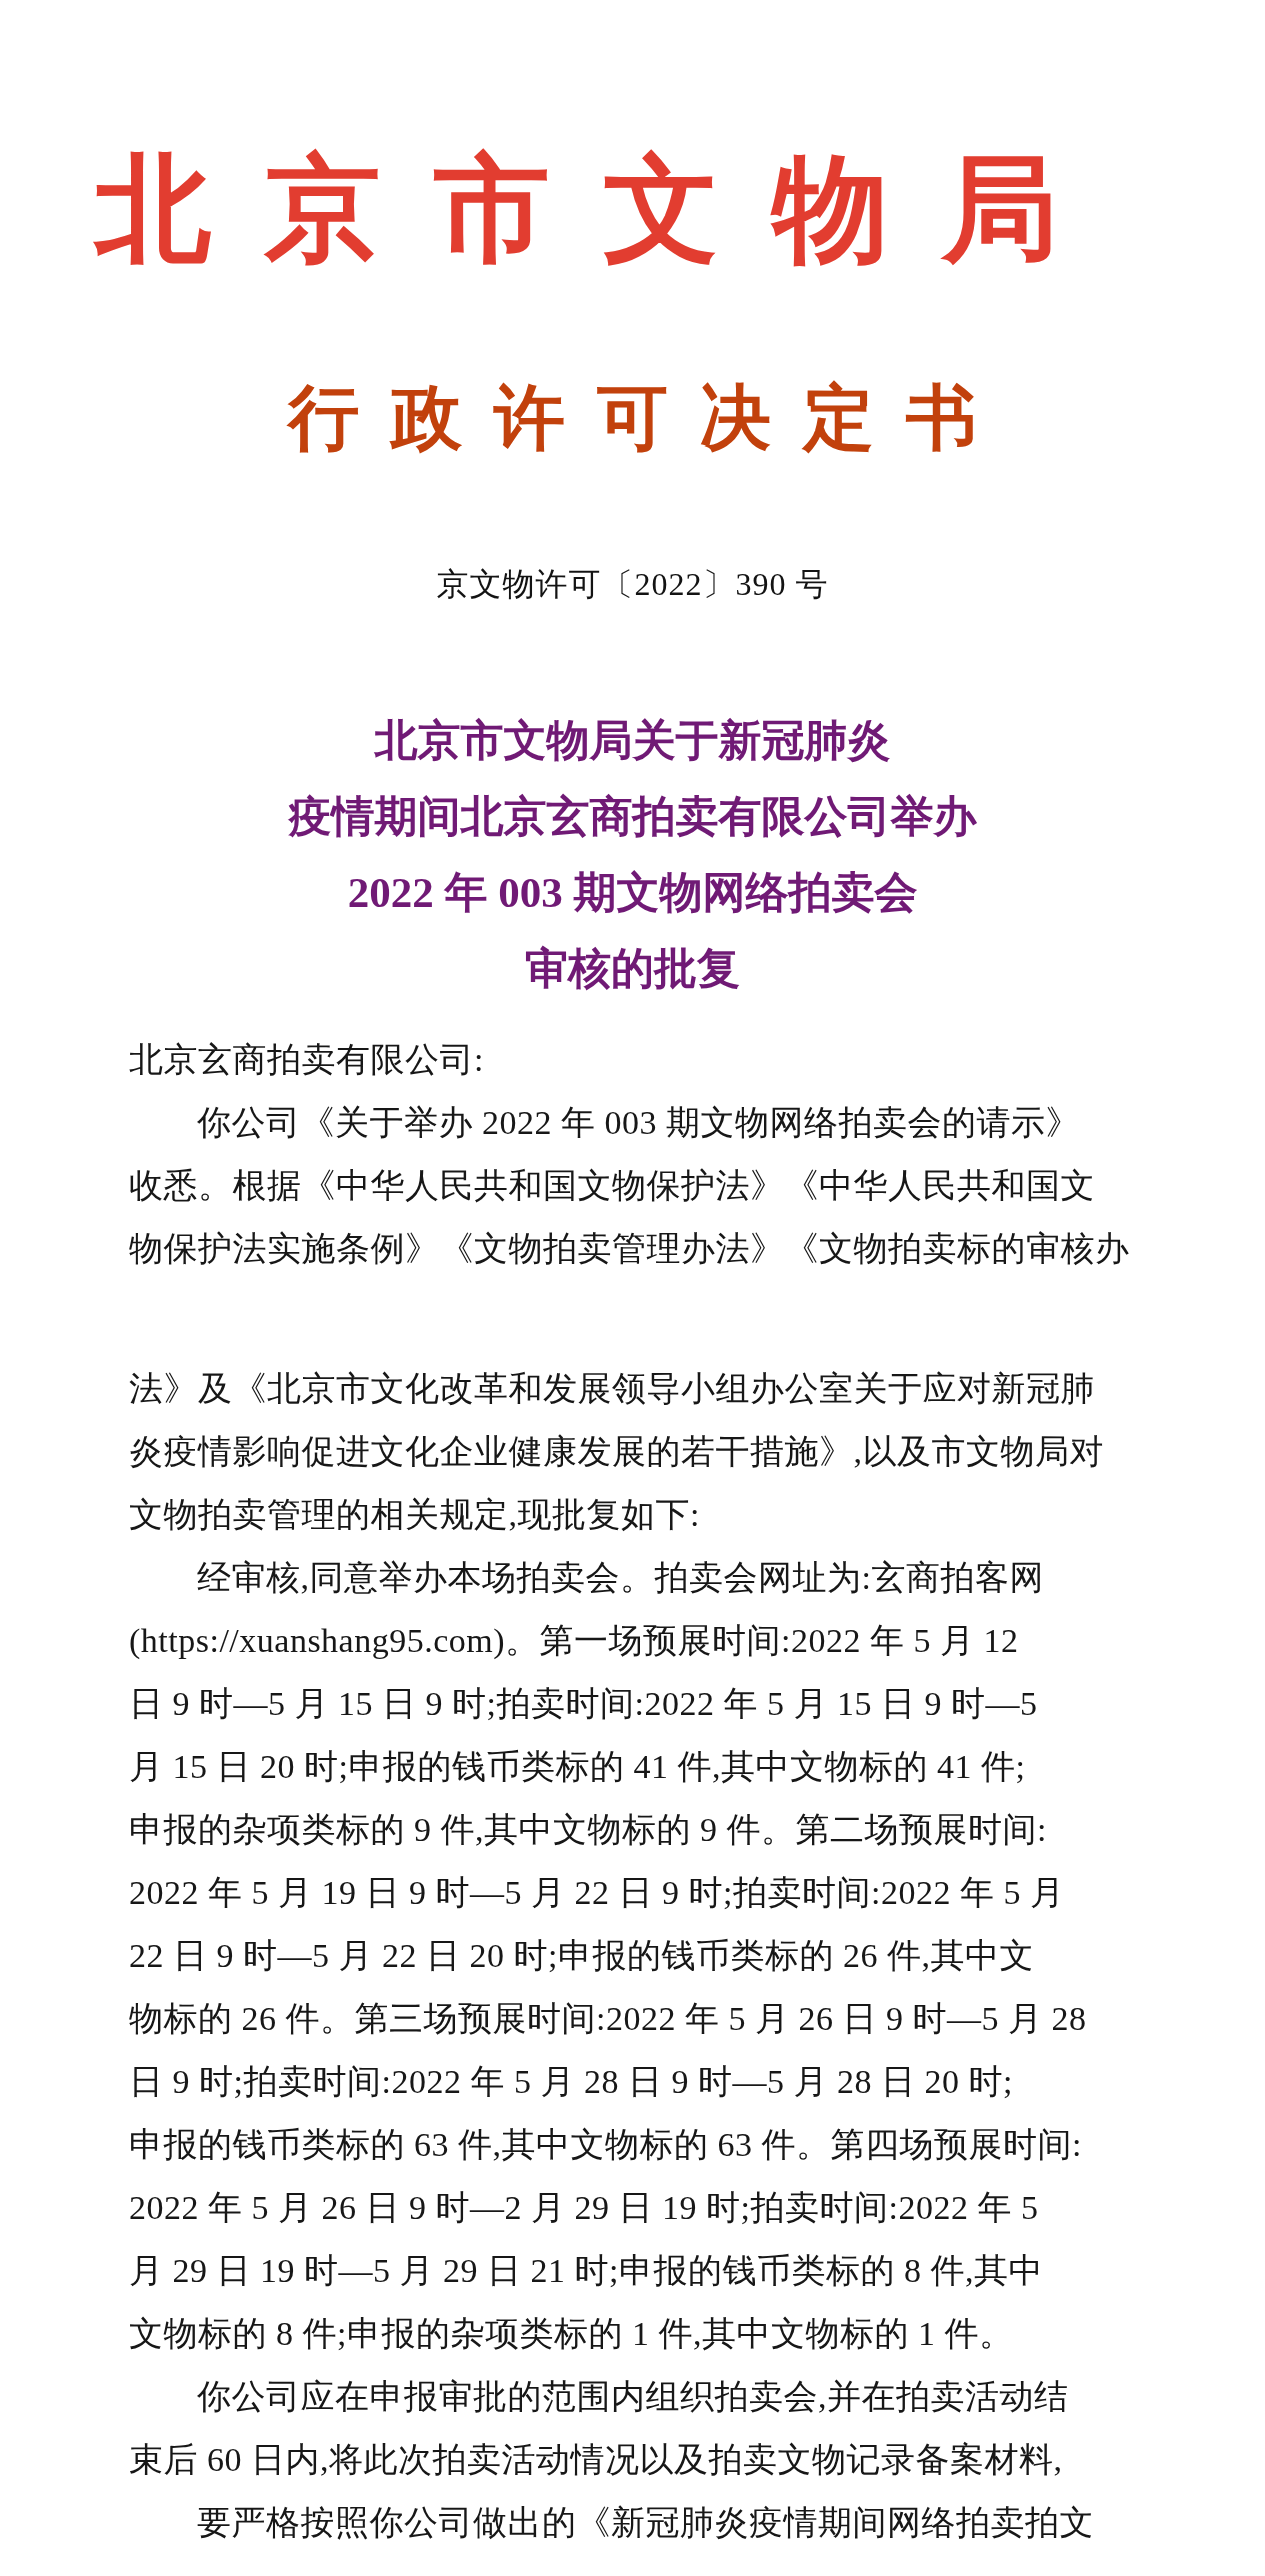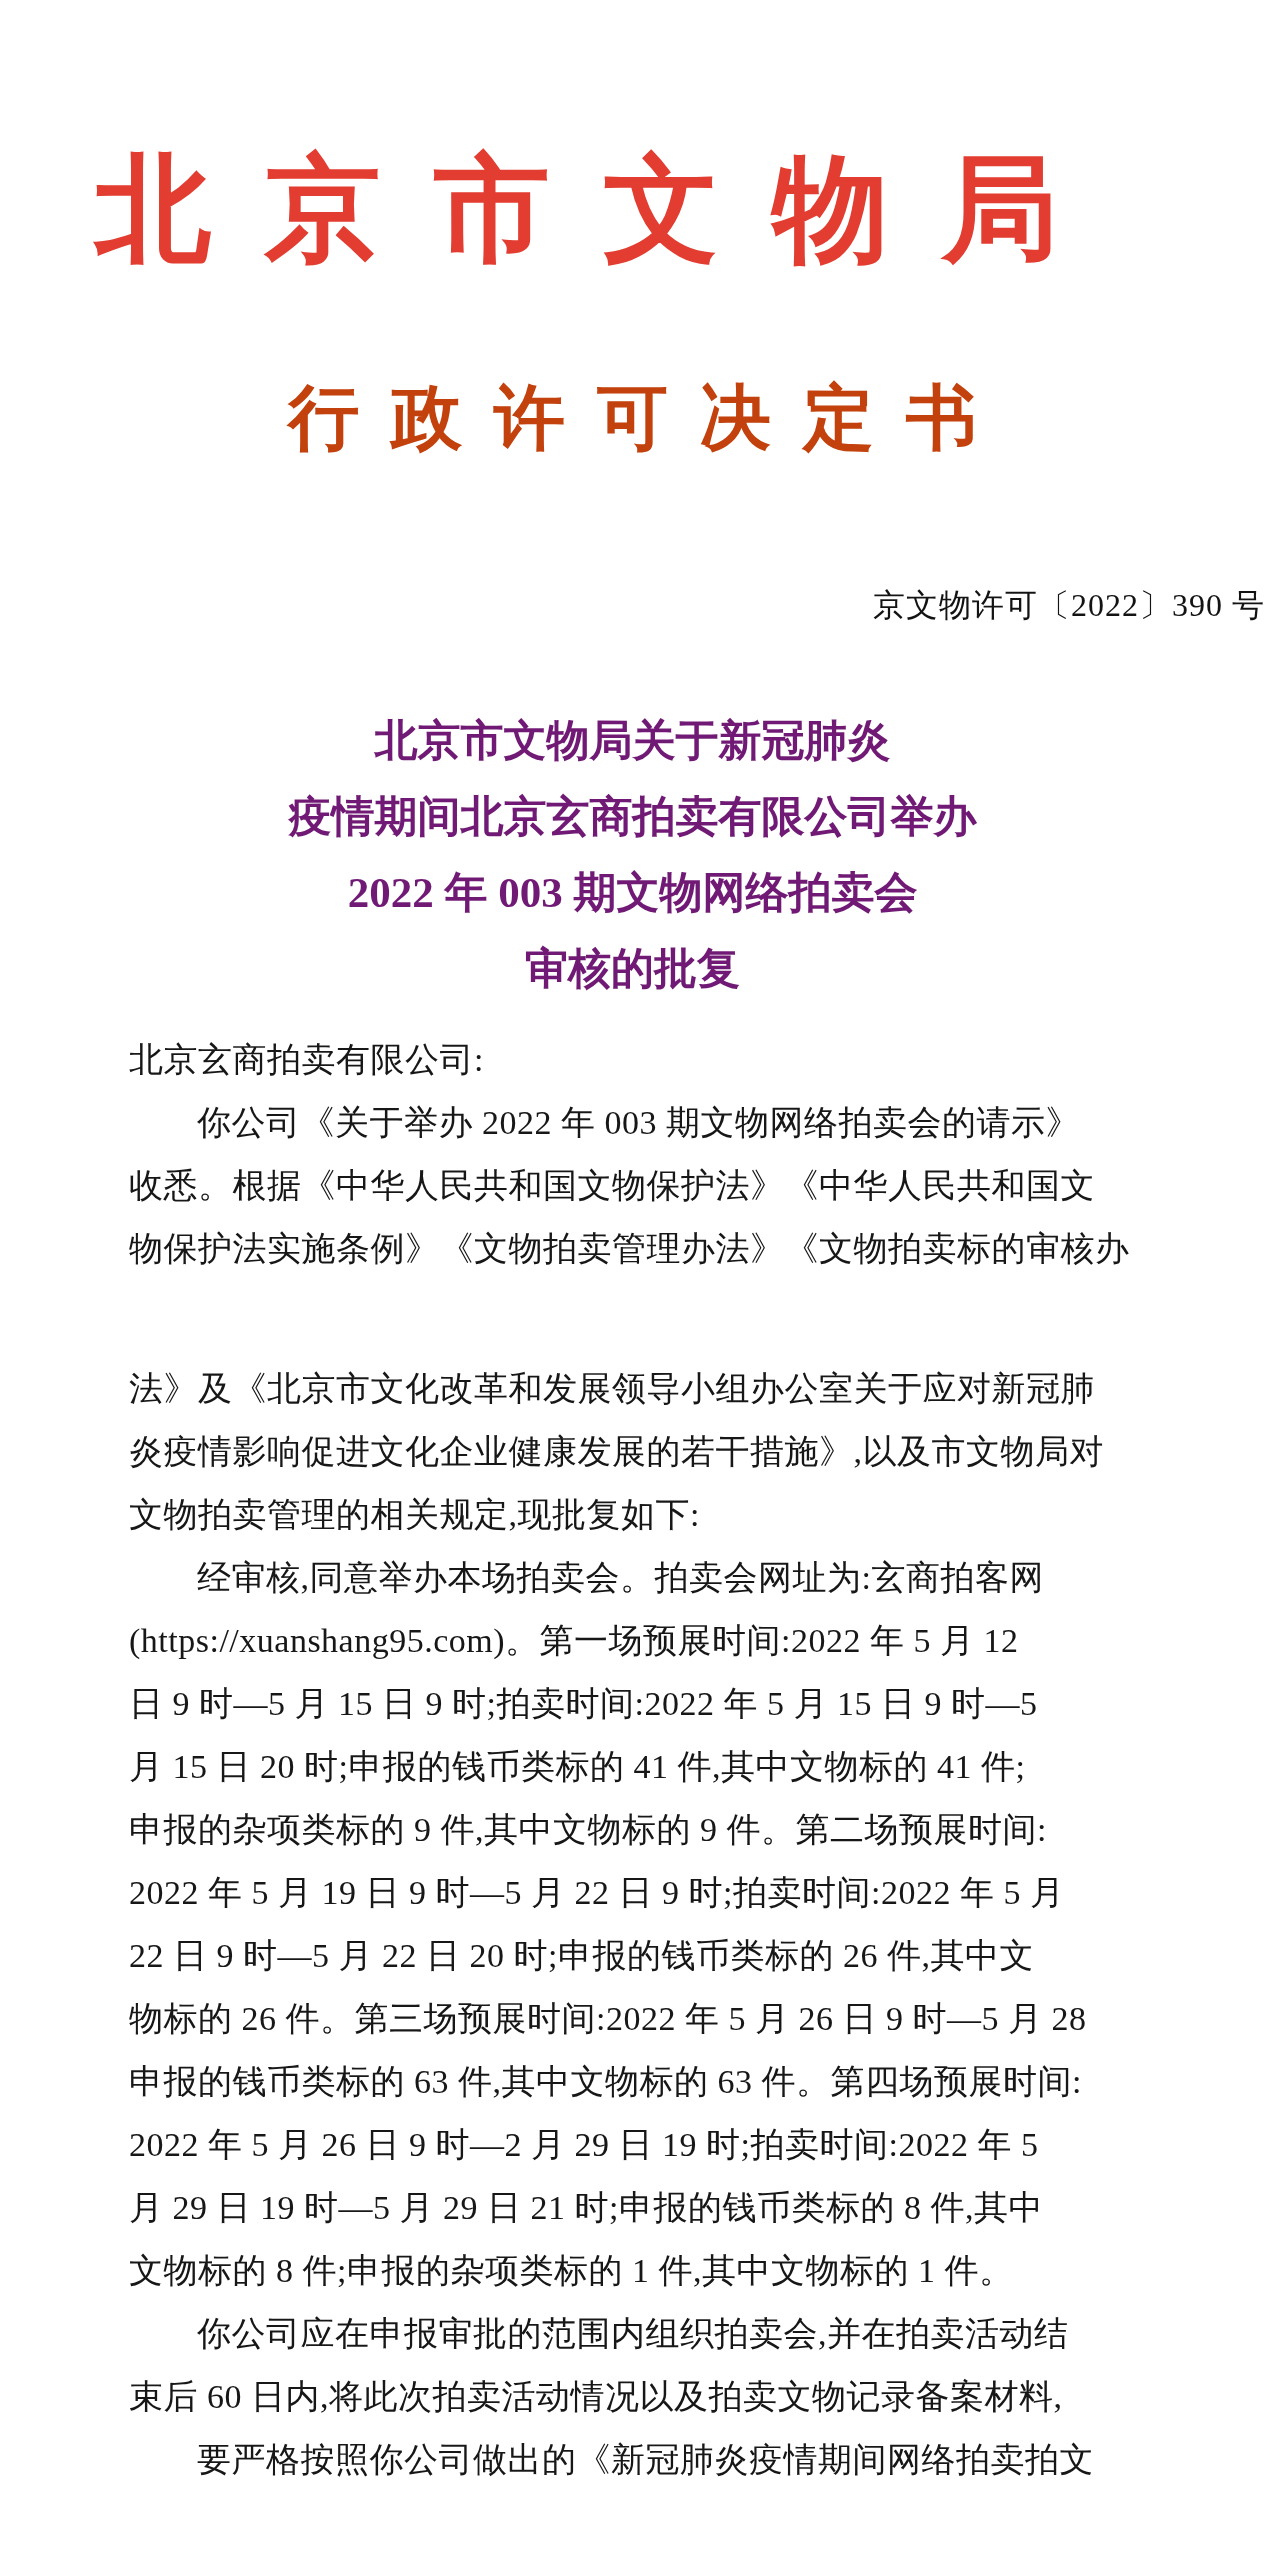--- a/index.html
+++ b/index.html
@@ -23,26 +23,25 @@
   .doc-type{
     position:absolute;left:0;top:380px;width:1265px;
     text-align:center;
     font-size:71px;line-height:77px;font-weight:700;
     color:#c2410c;
     letter-spacing:0.45em;text-indent:0.45em;
     white-space:nowrap;
   }
   .doc-number{
     position:absolute;left:0;top:564px;width:1265px;
-    text-align:right;
+    text-align:center;
     font-size:32px;line-height:41px;
     letter-spacing:1px;
     color:#131313;
     white-space:nowrap;
-    margin-top:21px;
   }
   
   .title-block{
     position:absolute;left:0;top:703px;width:1265px;
     text-align:center;
     font-size:43px;line-height:76px;font-weight:700;
     color:#701a75;
   }
   .title-block .t-line{white-space:nowrap;}
   
@@ -84,20 +83,21 @@
     <div class="b-line">炎疫情影响促进文化企业健康发展的若干措施》,以及市文物局对</div>
     <div class="b-line">文物拍卖管理的相关规定,现批复如下:</div>
     <div class="b-line indent">经审核,同意举办本场拍卖会。拍卖会网址为:玄商拍客网</div>
     <div class="b-line">(https://xuanshang95.com)。第一场预展时间:2022 年 5 月 12</div>
     <div class="b-line">日 9 时—5 月 15 日 9 时;拍卖时间:2022 年 5 月 15 日 9 时—5</div>
     <div class="b-line">月 15 日 20 时;申报的钱币类标的 41 件,其中文物标的 41 件;</div>
     <div class="b-line">申报的杂项类标的 9 件,其中文物标的 9 件。第二场预展时间:</div>
     <div class="b-line">2022 年 5 月 19 日 9 时—5 月 22 日 9 时;拍卖时间:2022 年 5 月</div>
     <div class="b-line">22 日 9 时—5 月 22 日 20 时;申报的钱币类标的 26 件,其中文</div>
     <div class="b-line">物标的 26 件。第三场预展时间:2022 年 5 月 26 日 9 时—5 月 28</div>
+    <div class="b-line">日 9 时;拍卖时间:2022 年 5 月 28 日 9 时—5 月 28 日 20 时;</div>
     <div class="b-line">申报的钱币类标的 63 件,其中文物标的 63 件。第四场预展时间:</div>
     <div class="b-line">2022 年 5 月 26 日 9 时—2 月 29 日 19 时;拍卖时间:2022 年 5</div>
     <div class="b-line">月 29 日 19 时—5 月 29 日 21 时;申报的钱币类标的 8 件,其中</div>
     <div class="b-line">文物标的 8 件;申报的杂项类标的 1 件,其中文物标的 1 件。</div>
     <div class="b-line indent">你公司应在申报审批的范围内组织拍卖会,并在拍卖活动结</div>
     <div class="b-line">束后 60 日内,将此次拍卖活动情况以及拍卖文物记录备案材料,</div>
     <div class="b-line indent">要严格按照你公司做出的《新冠肺炎疫情期间网络拍卖拍文</div>
 
   </div>
 

